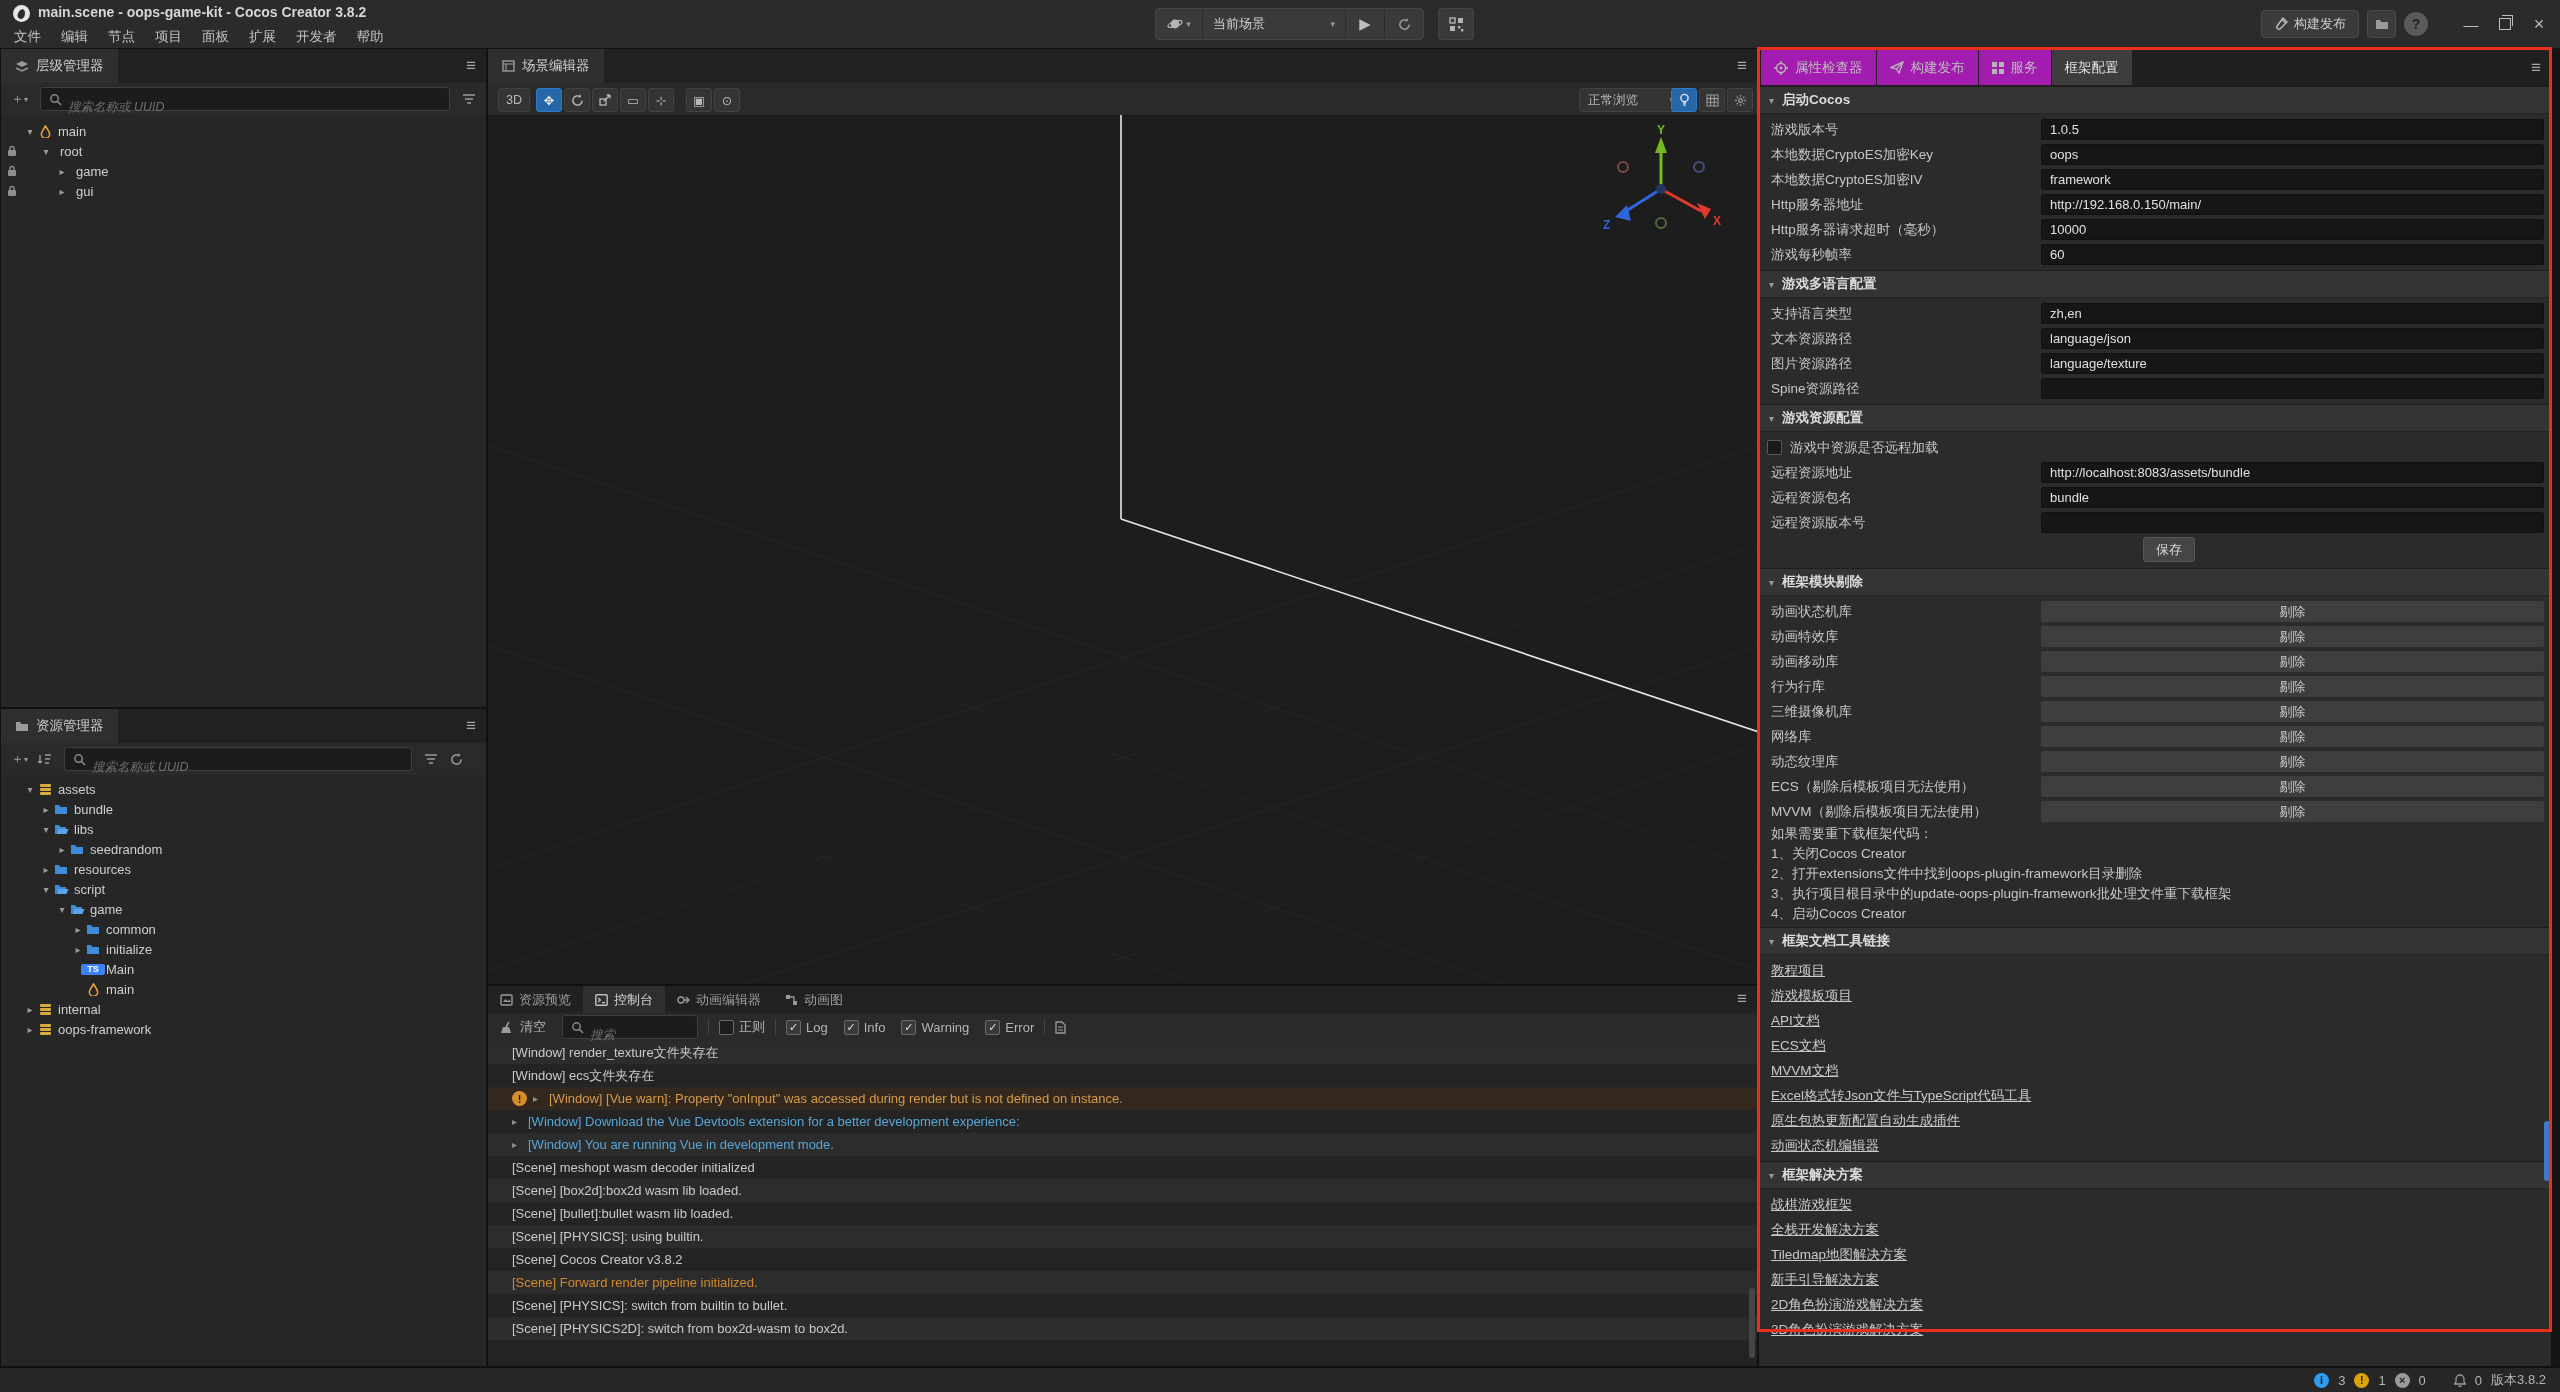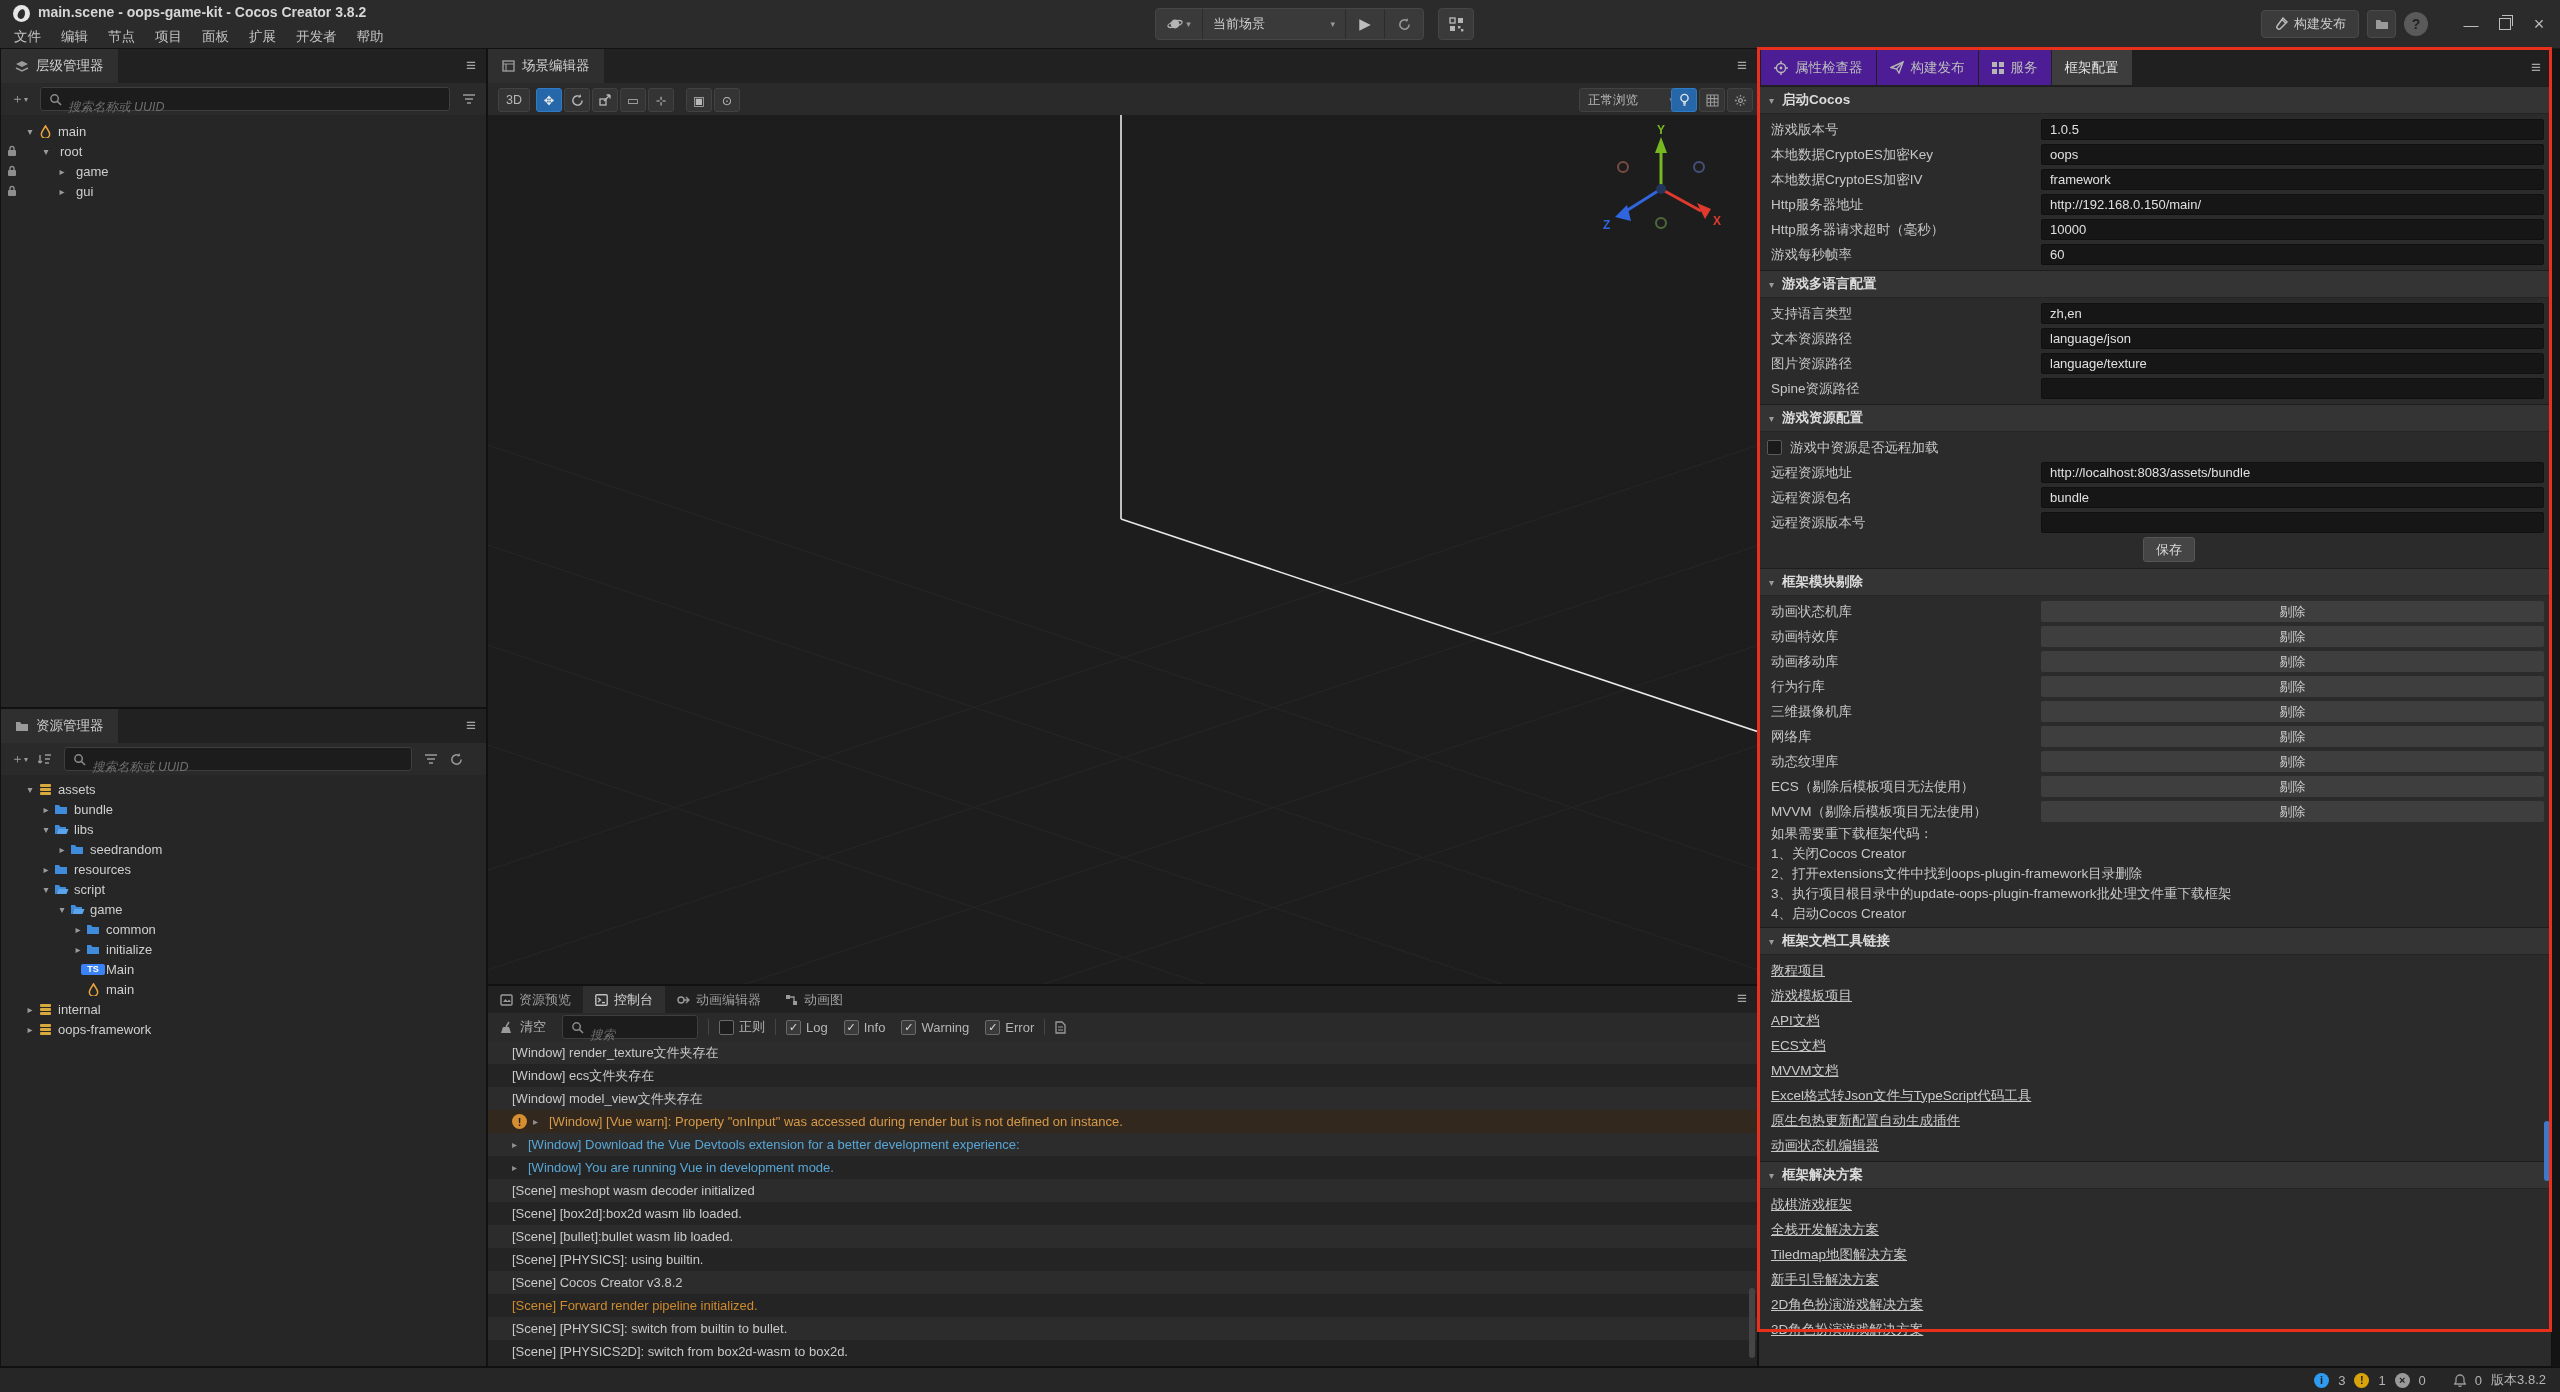--- a/index.html
+++ b/index.html
@@ -62,21 +62,21 @@
   .lrow:nth-child(odd){background:#2c2c2c;}
   .lrow:nth-child(even){background:#242424;}
   .lrow.warn{background:#33281e;color:#d59a4a;}
   .lrow.link{color:#58a6d6;}
   .lrow.orange{color:#cf8a2d;}
   .lrow .exp{width:16px;color:#8f8f8f;font-size:10px;flex:none;}
   .lrow .wic{width:15px;height:15px;border-radius:50%;background:#d78e2e;color:#1d1d1d;font-weight:bold;font-size:11px;display:inline-flex;align-items:center;justify-content:center;margin-right:6px;flex:none;}
   .cscroll{position:absolute;right:2px;bottom:8px;width:6px;height:70px;background:#454545;border-radius:3px;}
   
   .rtabs{position:absolute;left:0;top:0;right:0;height:37px;background:#202020;display:flex;gap:1px;padding-left:2px;}
-  .rtab{display:flex;align-items:center;gap:7px;padding:0 13px;background:#4c1d95;color:#bdbdbd;font-size:13.5px;margin:1px 0;}
+  .rtab{display:flex;align-items:center;gap:7px;padding:0 13px;background:#a21caf;color:#bdbdbd;font-size:13.5px;margin:1px 0;}
   .rtab.active{background:#3d3d3d;color:#e2e2e2;}
   .rbody{position:absolute;left:0;top:37px;right:0;bottom:0;background:#2b2b2b;overflow:hidden;}
   .sec-h{height:26px;background:#343434;border-top:1px solid #1d1d1d;border-bottom:1px solid #242424;display:flex;align-items:center;gap:8px;padding-left:10px;color:#dcdcdc;font-weight:bold;font-size:13.5px;}
   .sec-h .chev{color:#9a9a9a;font-size:10px;font-weight:normal;}
   .sec-rows{padding:3px 0;}
   .frow{position:relative;height:25px;display:flex;align-items:center;}
   .frow .flabel{padding-left:12px;color:#c6c6c6;font-size:13.5px;white-space:nowrap;}
   .fctl{position:absolute;left:282px;right:7px;top:2px;height:21px;}
   .finput{width:100%;height:21px;box-sizing:border-box;background:#161616;border:1px solid #101010;border-radius:2px;color:#e0e0e0;font-size:13px;padding:0 8px;font-family:inherit;display:flex;align-items:center;white-space:nowrap;overflow:hidden;}
   .fmodule{width:100%;height:21px;background:#3e3e3e;border-radius:2px;color:#cccccc;font-size:13px;display:flex;align-items:center;justify-content:center;}
@@ -615,23 +615,20 @@
           </svg>
         </div>
     </div>
     <div class="clogs" id="console-logs">
         <div class="lrow">
           <span>[Window] render_texture文件夹存在</span>
         </div>
         <div class="lrow">
           <span>[Window] ecs文件夹存在</span>
         </div>
-        <div class="lrow">
-          <span>[Window] model_view文件夹存在</span>
-        </div>
         <div class="lrow warn">
           <span class="wic">!</span>
           <span class="exp">▸</span>
           <span>[Window] [Vue warn]: Property "onInput" was accessed during render but is not defined on instance.</span>
         </div>
         <div class="lrow link">
           <span class="exp">▸</span>
           <span>[Window] Download the Vue Devtools extension for a better development experience:</span>
         </div>
         <div class="lrow link">

